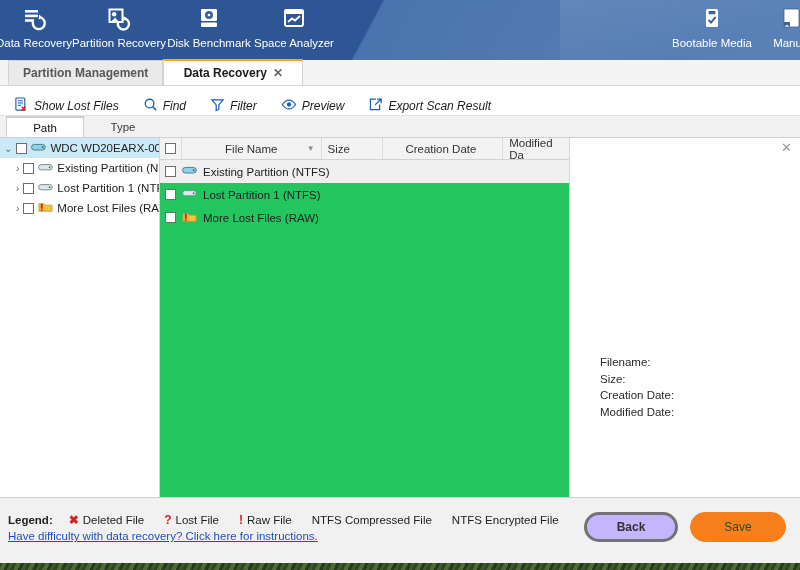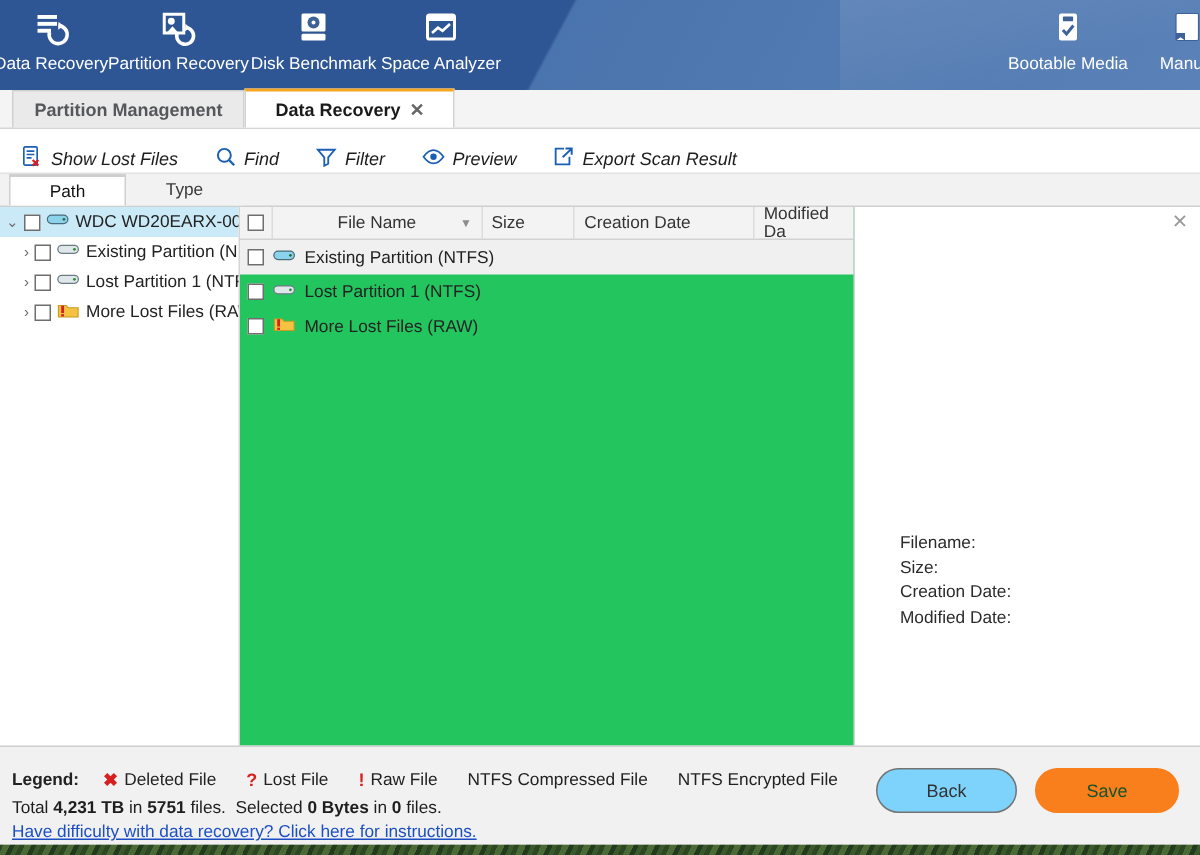--- a/index.html
+++ b/index.html
@@ -98,21 +98,21 @@
     display:inline-block; flex:none;
   }
 
   
   #listpane{ width:410px; border-right:1px solid #d5d5d5; background:#22c55e; display:flex; flex-direction:column; }
   #listhdr{ height:22px; display:flex; align-items:stretch; background:#f3f3f3; border-bottom:1px solid #d2d2d2; font-size:11.5px; }
   .lh{ display:flex; align-items:center; border-right:1px solid #dcdcdc; color:#333; position:relative; }
   .lh.cbcol{ width:22px; justify-content:center; }
   .lh.name{ width:140px; justify-content:center; }
   .lh.size{ width:62px; padding-left:6px; }
-  .lh.cdate{ width:120px; padding-left:6px; }
+  .lh.cdate{ width:120px; padding-left:22px; }
   .lh.mdate{ width:66px; padding-left:6px; border-right:none; }
   .sortarrow{ position:absolute; right:6px; color:#8d8d8d; font-size:8px; }
   .frow{ height:23px; display:flex; align-items:center; gap:6px; padding-left:5px; font-size:11.5px; cursor:pointer; }
   .frow.hov{ background:#f0f0f0; }
 
   
   #previewpane{ flex:1; background:#fff; position:relative; }
   #previewclose{
     position:absolute; right:8px; top:2px; font-size:13px; color:#9a9a9a; cursor:pointer;
   }
@@ -128,21 +128,21 @@
   .lgitem{ display:flex; align-items:center; gap:4px; margin-right:20px; white-space:nowrap; }
   .lgmark{ color:#d81f1f; font-weight:bold; font-size:12px; }
   #totalsrow{ padding-left:8px; font-size:11.5px; height:19px; line-height:19px; color:#1e1e1e; }
   #totalsrow b{ font-weight:bold; }
   #helplink{ padding-left:8px; font-size:11.5px; color:#1d4fc4; text-decoration:underline; cursor:pointer; }
   #btnrow{ position:absolute; right:14px; top:14px; display:flex; gap:12px; }
   .pill{
     height:30px; border-radius:15px; display:flex; align-items:center; justify-content:center;
     font-size:12px; cursor:pointer;
   }
-  #back-button{ width:94px; background:#7dd3fc; border:1px solid #737373; color:#333; }
+  #back-button{ width:94px; background:#c4b5fd; border:3px solid #737373; color:#333;font-weight:bold; }
   #save-button{ width:96px; background:#f97f1c; color:#14532d; border:1px solid #f97f1c; }
 </style>
 </head>
 <body>
 
 <div id="desktop-wallpaper"></div>
 
 <div id="app-window">
 
   <div id="header">
@@ -448,23 +448,20 @@
 
       <span class="lgitem">
         <span>NTFS Compressed File</span>
       </span>
 
       <span class="lgitem">
         <span>NTFS Encrypted File</span>
       </span>
     </div>
 
-    <div id="totalsrow">
-      <span>Total </span><b>4,231 TB</b><span> in </span><b>5751</b><span> files.</span>&nbsp;&nbsp;<span>Selected </span><b>0 Bytes</b><span> in </span><b>0</b><span> files.</span>
-    </div>
 
     <div id="helplink">Have difficulty with data recovery? Click here for instructions.</div>
 
     <div id="btnrow">
       <div class="pill" id="back-button">
         <span>Back</span>
       </div>
       <div class="pill" id="save-button">
         <span>Save</span>
       </div>

